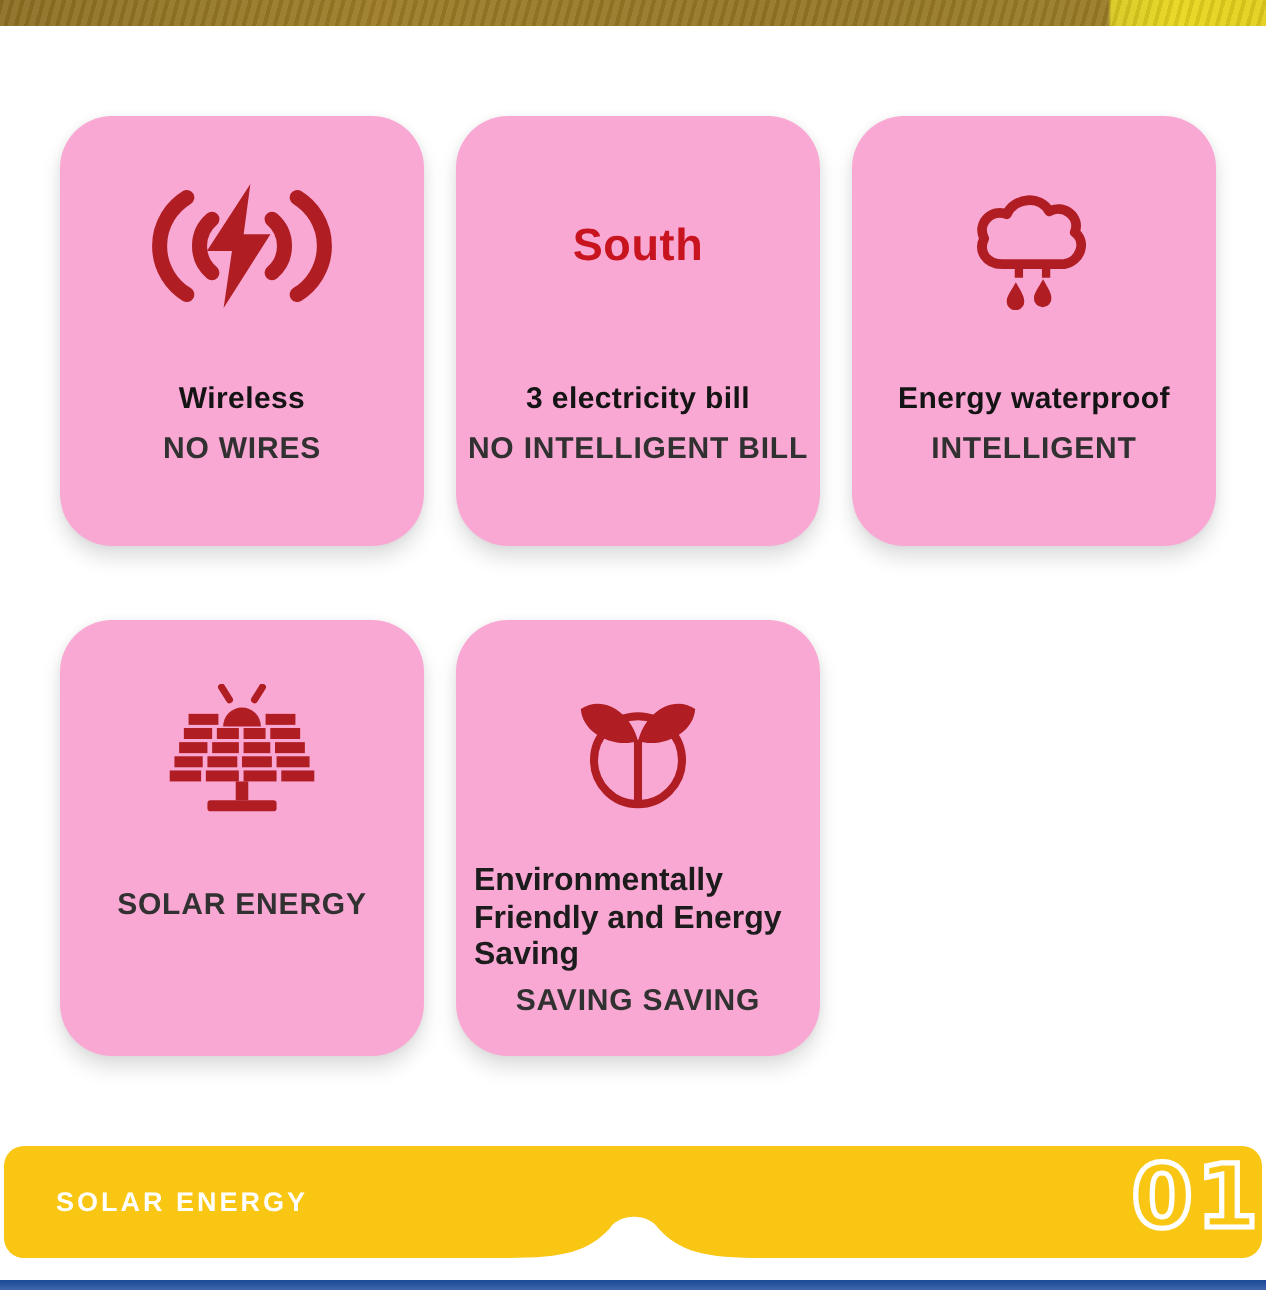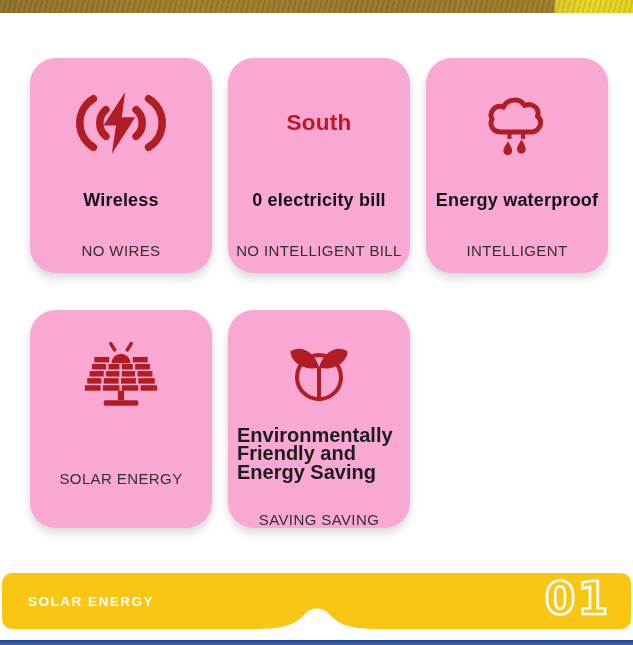--- a/index.html
+++ b/index.html
@@ -24,48 +24,48 @@
     grid-template-rows:215px 218px;
     column-gap:16px;row-gap:37px;
   }
   .card{
     background:#f9a8d4;border-radius:26px;
     box-shadow:0 6px 10px rgba(0,0,0,0.13), 0 0 5px rgba(0,0,0,0.05);
     display:flex;flex-direction:column;align-items:center;
   }
   .icon-area{height:130px;display:flex;align-items:center;justify-content:center;width:100%;}
   .card-title{
-    font-size:18px;font-weight:700;color:#141414;text-align:left;
+    font-size:15px;font-weight:700;color:#141414;text-align:left;
     line-height:24px;white-space:nowrap;letter-spacing:0.2px;
   }
   .card-title.two-line{
-    font-size:20px;white-space:normal;text-align:left;line-height:18.5px;
+    font-size:16px;white-space:normal;text-align:left;line-height:18.5px;
     padding:0 9px;letter-spacing:0;margin-top:-8px;color:#1c1c1c;
   }
   .card-sub{
-    margin-top:30px;font-size:15px;font-weight:400;color:#313131;
+    margin-top:4px;font-size:15px;font-weight:700;color:#313131;
     text-align:left;letter-spacing:0.4px;white-space:nowrap;
   }
   .south-text{font-size:22.5px;font-weight:700;color:#c8141e;letter-spacing:0.3px;}
 
   .ic{display:block;}
   .red-fill{fill:#b01e23;}
   .red-stroke{stroke:#b01e23;fill:none;}
 
   
   .banner{
     position:absolute;left:2px;top:573px;width:629px;height:56px;
     background:#f8c613;border-radius:10px;
   }
   .banner-label{
     position:absolute;left:26px;top:50%;transform:translateY(-50%);
     color:#ffffff;font-size:13.5px;font-weight:700;letter-spacing:1.5px;
   }
   .banner-number{
-    position:absolute;right:21px;top:50%;transform:translateY(-54%);
+    position:absolute;right:0;top:50%;transform:translateY(-54%);
     font-size:44px;font-weight:800;letter-spacing:2px;
     color:transparent;-webkit-text-stroke:2.6px #ffffff;
     font-family:"DejaVu Sans","Liberation Sans",sans-serif;
   }
   .banner-bump{position:absolute;left:50%;bottom:0;transform:translateX(-50%);}
 
   
   .footer-strip{
     position:absolute;left:0;bottom:0;width:633px;height:5px;
     background:linear-gradient(to bottom,#1d4a94 0%,#2a55a0 45%,#4068ad 100%);
@@ -92,21 +92,21 @@
       </div>
       <div class="card-title">Wireless</div>
       <div class="card-sub">NO WIRES</div>
     </div>
 
 
     <div class="card">
       <div class="icon-area">
         <span class="south-text">South</span>
       </div>
-      <div class="card-title">0 electricity bill</div>
+      <div class="card-title">3 electricity bill</div>
       <div class="card-sub">NO INTELLIGENT BILL</div>
     </div>
 
     <div class="card">
       <div class="icon-area">
         <svg class="ic" width="68" height="64" viewBox="0 0 90 84">
           <path class="red-stroke" stroke-width="6.5" stroke-linejoin="round" d="M24 54 C 13 54, 8 45, 12 37 C 7 27, 17 17, 27 21 C 32 10, 49 8, 55 19 C 65 14, 76 23, 72 33 C 80 39, 76 52, 65 54 Z"></path>
           <line x1="35" y1="56" x2="35" y2="63" stroke="#b01e23" stroke-width="5.5"></line>
           <line x1="53" y1="56" x2="53" y2="63" stroke="#b01e23" stroke-width="5.5"></line>
           <path class="red-fill" d="M33 66 C 36.5 72, 38.5 75.5, 38.5 78 A 5.8 5.8 0 1 1 27 78 C 27 75.5, 29.5 72, 33 66 Z"></path>

